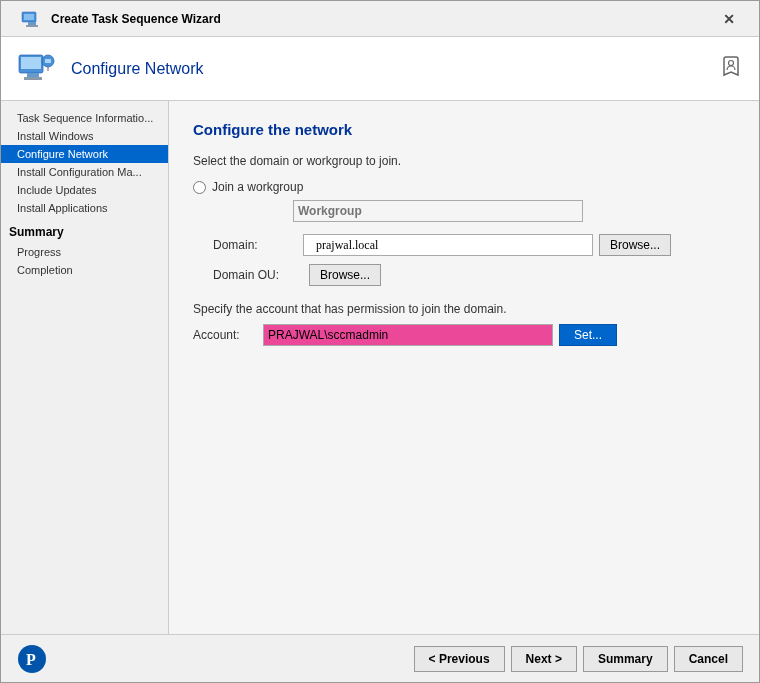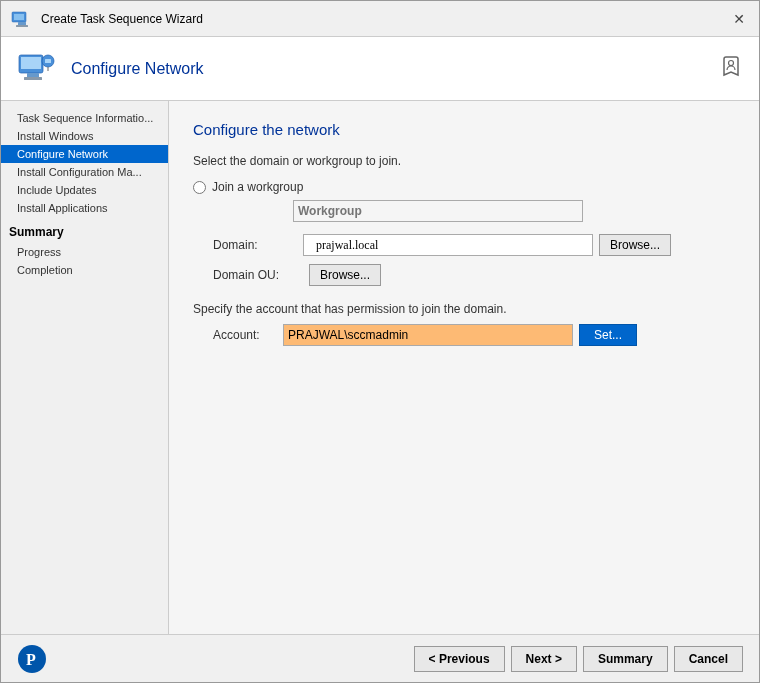--- a/index.html
+++ b/index.html
@@ -24,23 +24,24 @@
       flex-direction: column;
       box-shadow: 2px 2px 8px rgba(0,0,0,0.3);
     }
 
     
     .title-bar {
       background: #f0f0f0;
       border-bottom: 1px solid #ccc;
       display: flex;
       align-items: center;
-      padding: 6px 10px;
+      padding: 6px 20px;
       height: 36px;
       flex-shrink: 0;
+      font-weight: bold;
     }
     .title-bar-icon {
       width: 22px;
       height: 22px;
       margin-right: 8px;
       flex-shrink: 0;
     }
     .title-bar-text {
       font-size: 12px;
       flex: 1;
@@ -132,21 +133,21 @@
     .content-pane {
       flex: 1;
       background: #f5f5f5;
       padding: 20px 24px;
       overflow-y: auto;
     }
 
     .content-title {
       font-size: 15px;
       color: #003399;
-      font-weight: normal;
+      font-weight: bold;
       margin-bottom: 16px;
     }
 
     .content-description {
       font-size: 12px;
       color: #333;
       margin-bottom: 12px;
     }
 
     .radio-group {
@@ -230,34 +231,33 @@
       margin-top: 16px;
     }
     .account-description {
       font-size: 12px;
       color: #333;
       margin-bottom: 8px;
     }
     .account-row {
       display: flex;
       align-items: center;
-      margin-left: 20px;
     }
     .account-label {
       width: 70px;
       font-size: 12px;
       color: #333;
       flex-shrink: 0;
     }
     .account-input {
       flex: 1;
       max-width: 290px;
       height: 22px;
       border: 1px solid #aaa;
-      background: #fdba74;
+      background: #ec4899;
       padding: 2px 4px;
       font-size: 12px;
     }
     .set-btn {
       margin-left: 6px;
       height: 22px;
       padding: 0 14px;
       font-size: 12px;
       background: #0066cc;
       color: white;

